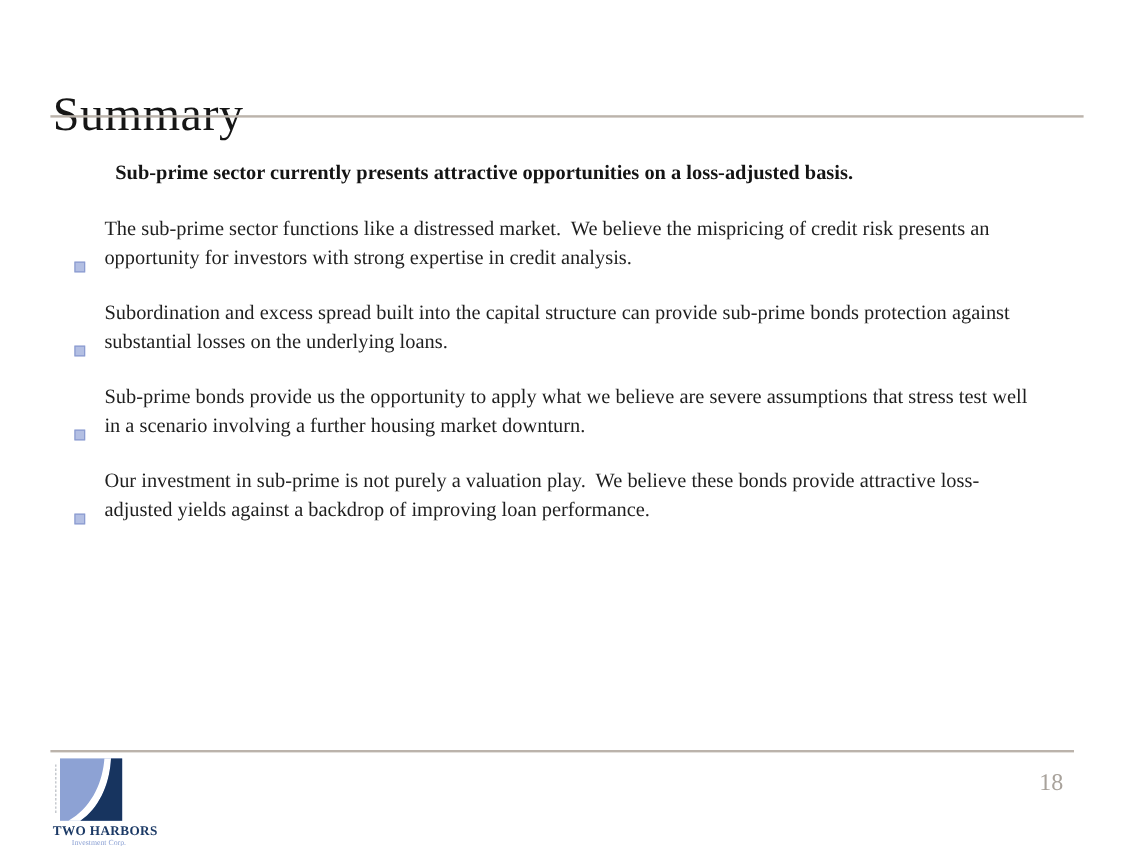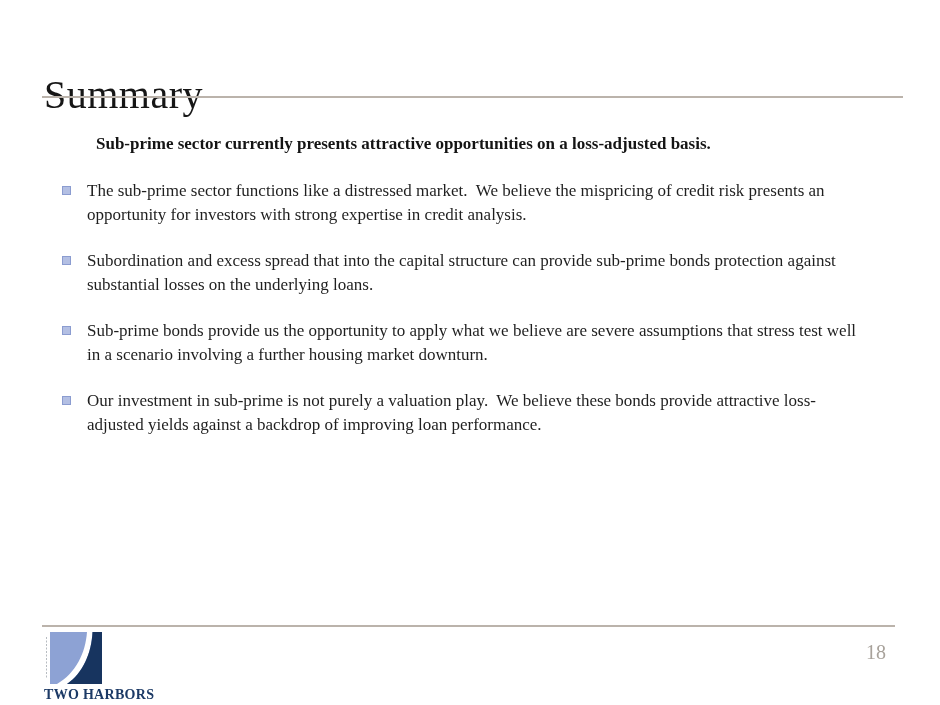--- a/index.html
+++ b/index.html
@@ -50,21 +50,21 @@
     position: absolute;
     left: 60px;
     top: 179px;
     width: 812px;
     margin: 0;
     padding: 0;
     list-style: none;
   }
   .bullet-item {
     display: flex;
-    align-items: flex-start;
+    align-items: flex-end;
     margin: 0 0 22px 0;
   }
   .bullet-square {
     flex: 0 0 auto;
     width: 7px;
     height: 7px;
     margin: 7px 16px 0 2px;
     background: #b3bfe3;
     border: 1px solid #8b9cd0;
   }
@@ -94,21 +94,21 @@
     position: absolute;
     left: 44px;
     top: 631px;
     width: 62px;
   }
   .logo-graphic {
     display: block;
   }
   .logo-name {
     margin-top: 2px;
-    font-size: 14px;
+    font-size: 11px;
     font-weight: bold;
     letter-spacing: 0.3px;
     color: #1c3a66;
     white-space: nowrap;
   }
   .logo-tagline {
     font-size: 6.5px;
     color: #8da2d4;
     text-align: right;
     padding-right: 1px;
@@ -126,21 +126,21 @@
 
   <div class="section-heading">Sub-prime sector currently presents attractive opportunities on a loss-adjusted basis.</div>
 
   <ul class="bullet-list">
     <li class="bullet-item">
       <span class="bullet-square"></span>
       <span class="bullet-text">The sub-prime sector functions like a distressed market.  We believe the mispricing of credit risk presents an opportunity for investors with strong expertise in credit analysis.</span>
     </li>
     <li class="bullet-item">
       <span class="bullet-square"></span>
-      <span class="bullet-text">Subordination and excess spread that into the capital structure can provide sub-prime bonds protection against substantial losses on the underlying loans.</span>
+      <span class="bullet-text">Subordination and excess spread built into the capital structure can provide sub-prime bonds protection against substantial losses on the underlying loans.</span>
     </li>
     <li class="bullet-item">
       <span class="bullet-square"></span>
       <span class="bullet-text">Sub-prime bonds provide us the opportunity to apply what we believe are severe assumptions that stress test well in a scenario involving a further housing market downturn.</span>
     </li>
     <li class="bullet-item">
       <span class="bullet-square"></span>
       <span class="bullet-text">Our investment in sub-prime is not purely a valuation play.  We believe these bonds provide attractive loss-adjusted yields against a backdrop of improving loan performance.</span>
     </li>
   </ul>

